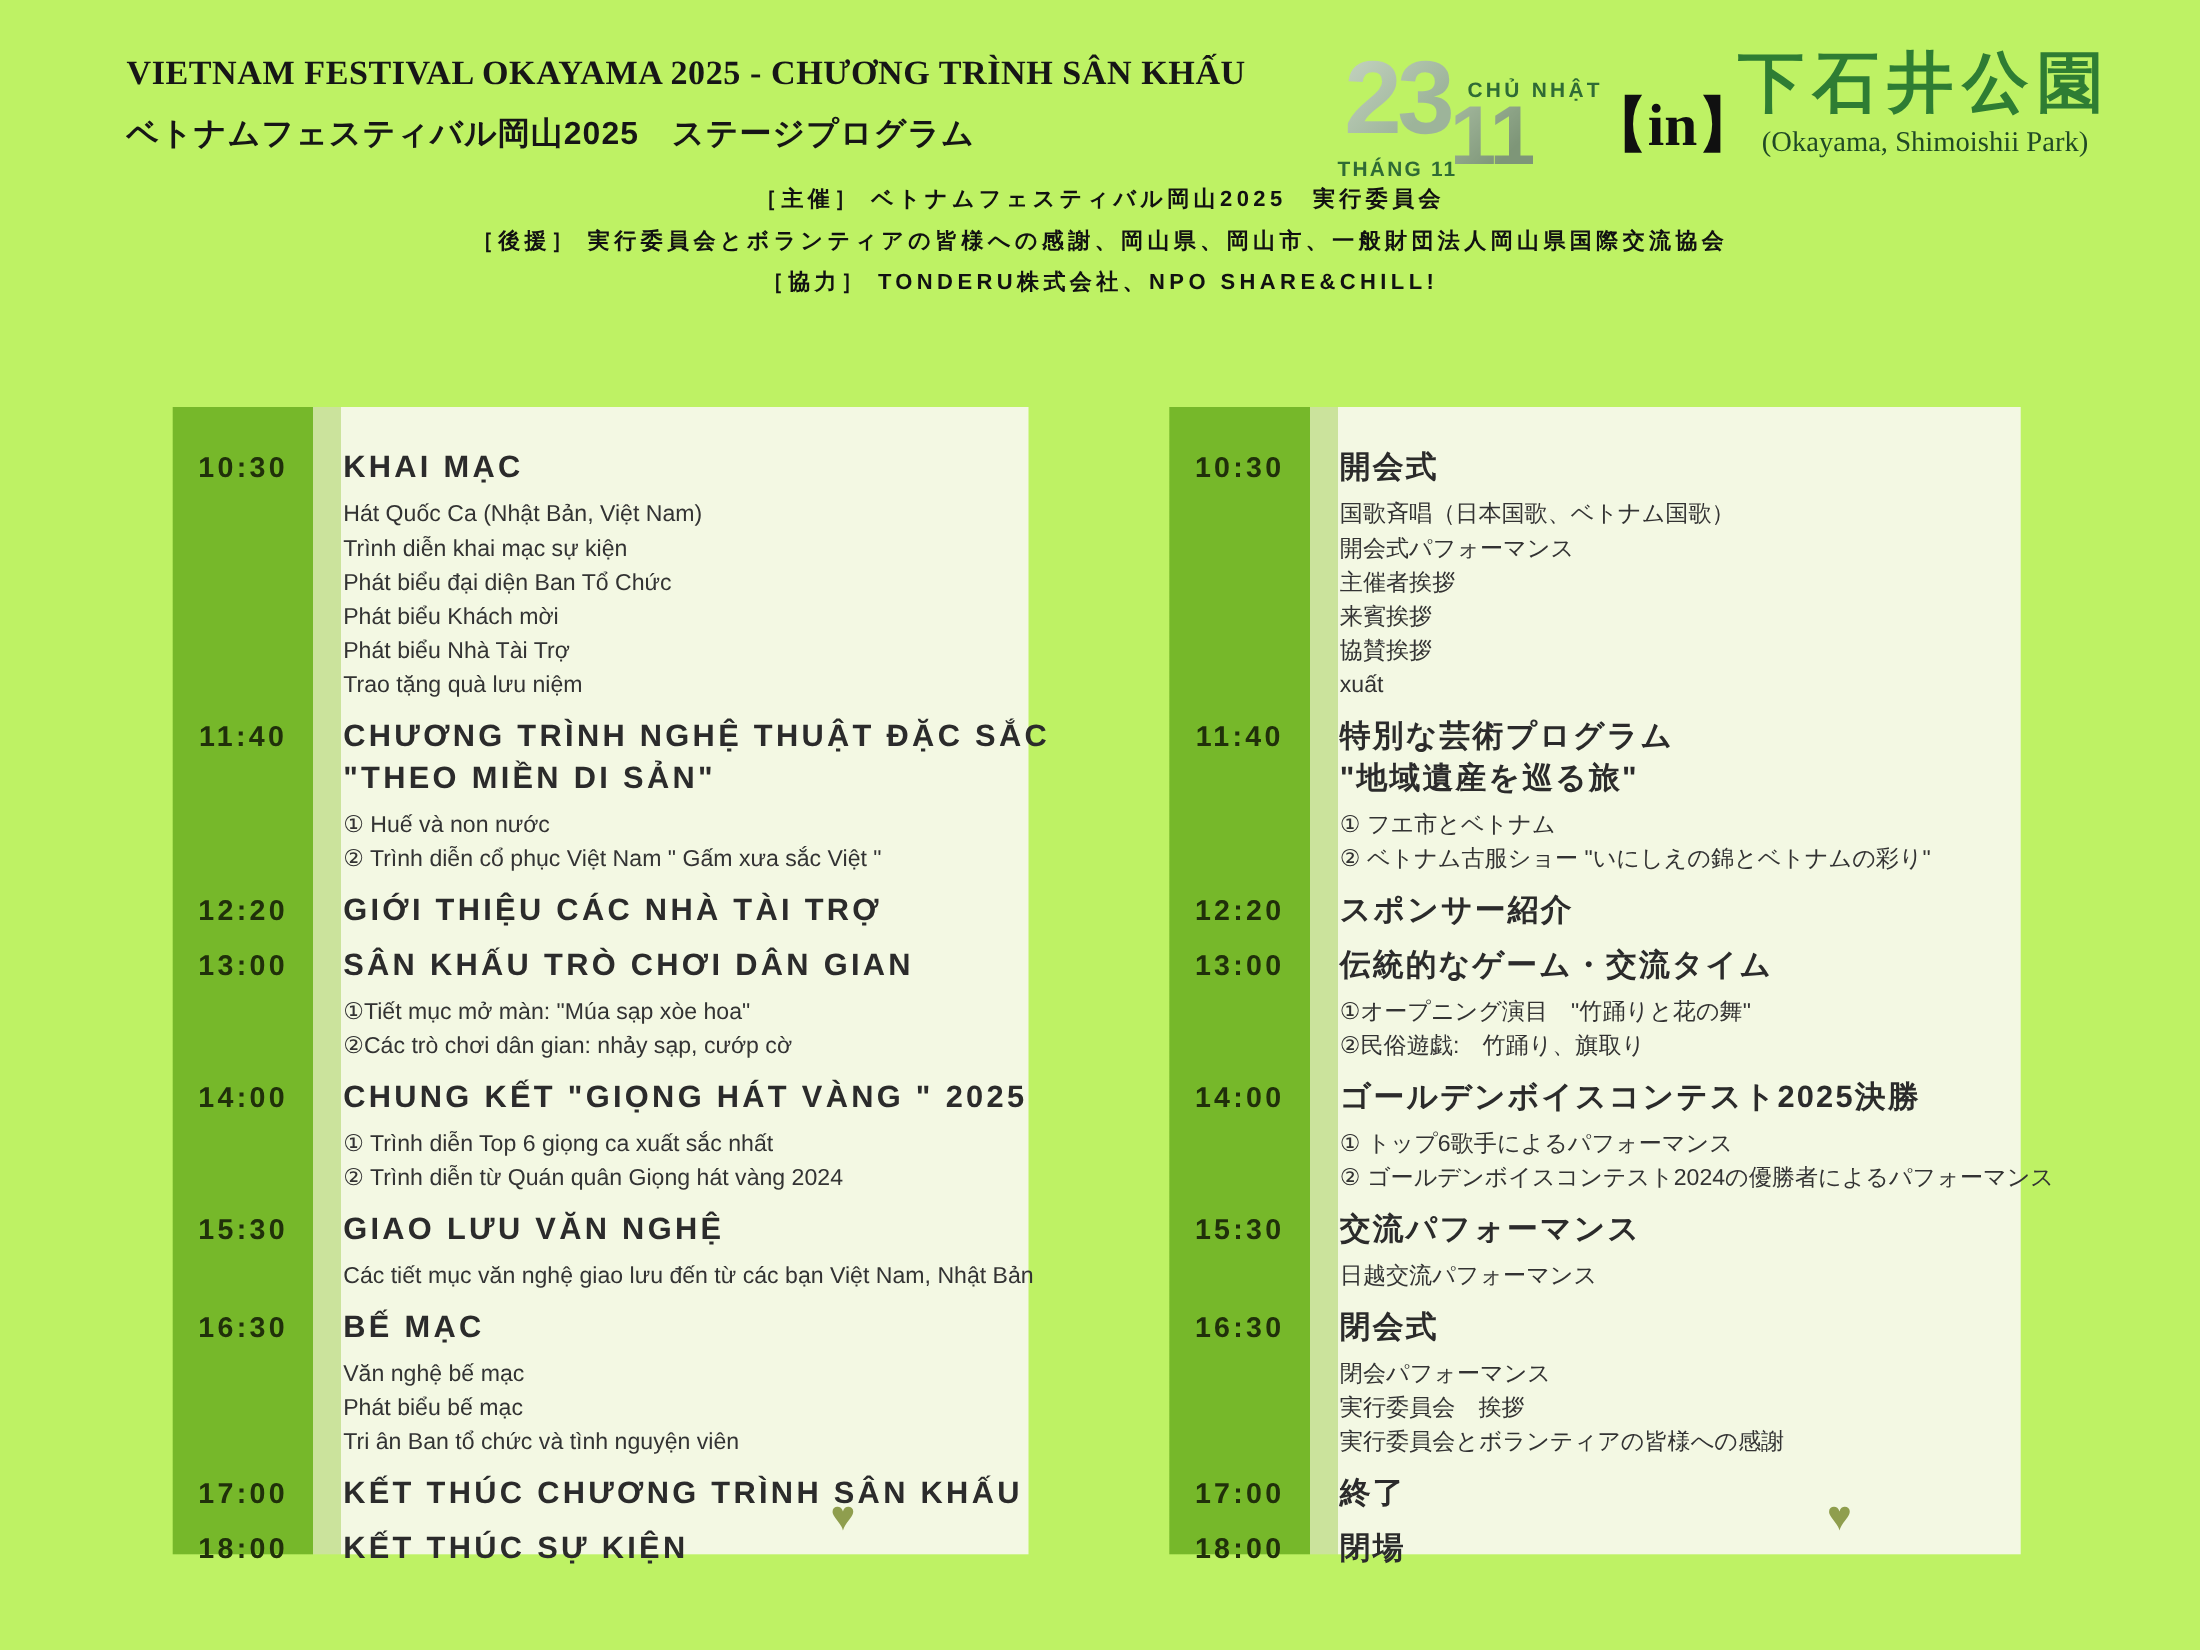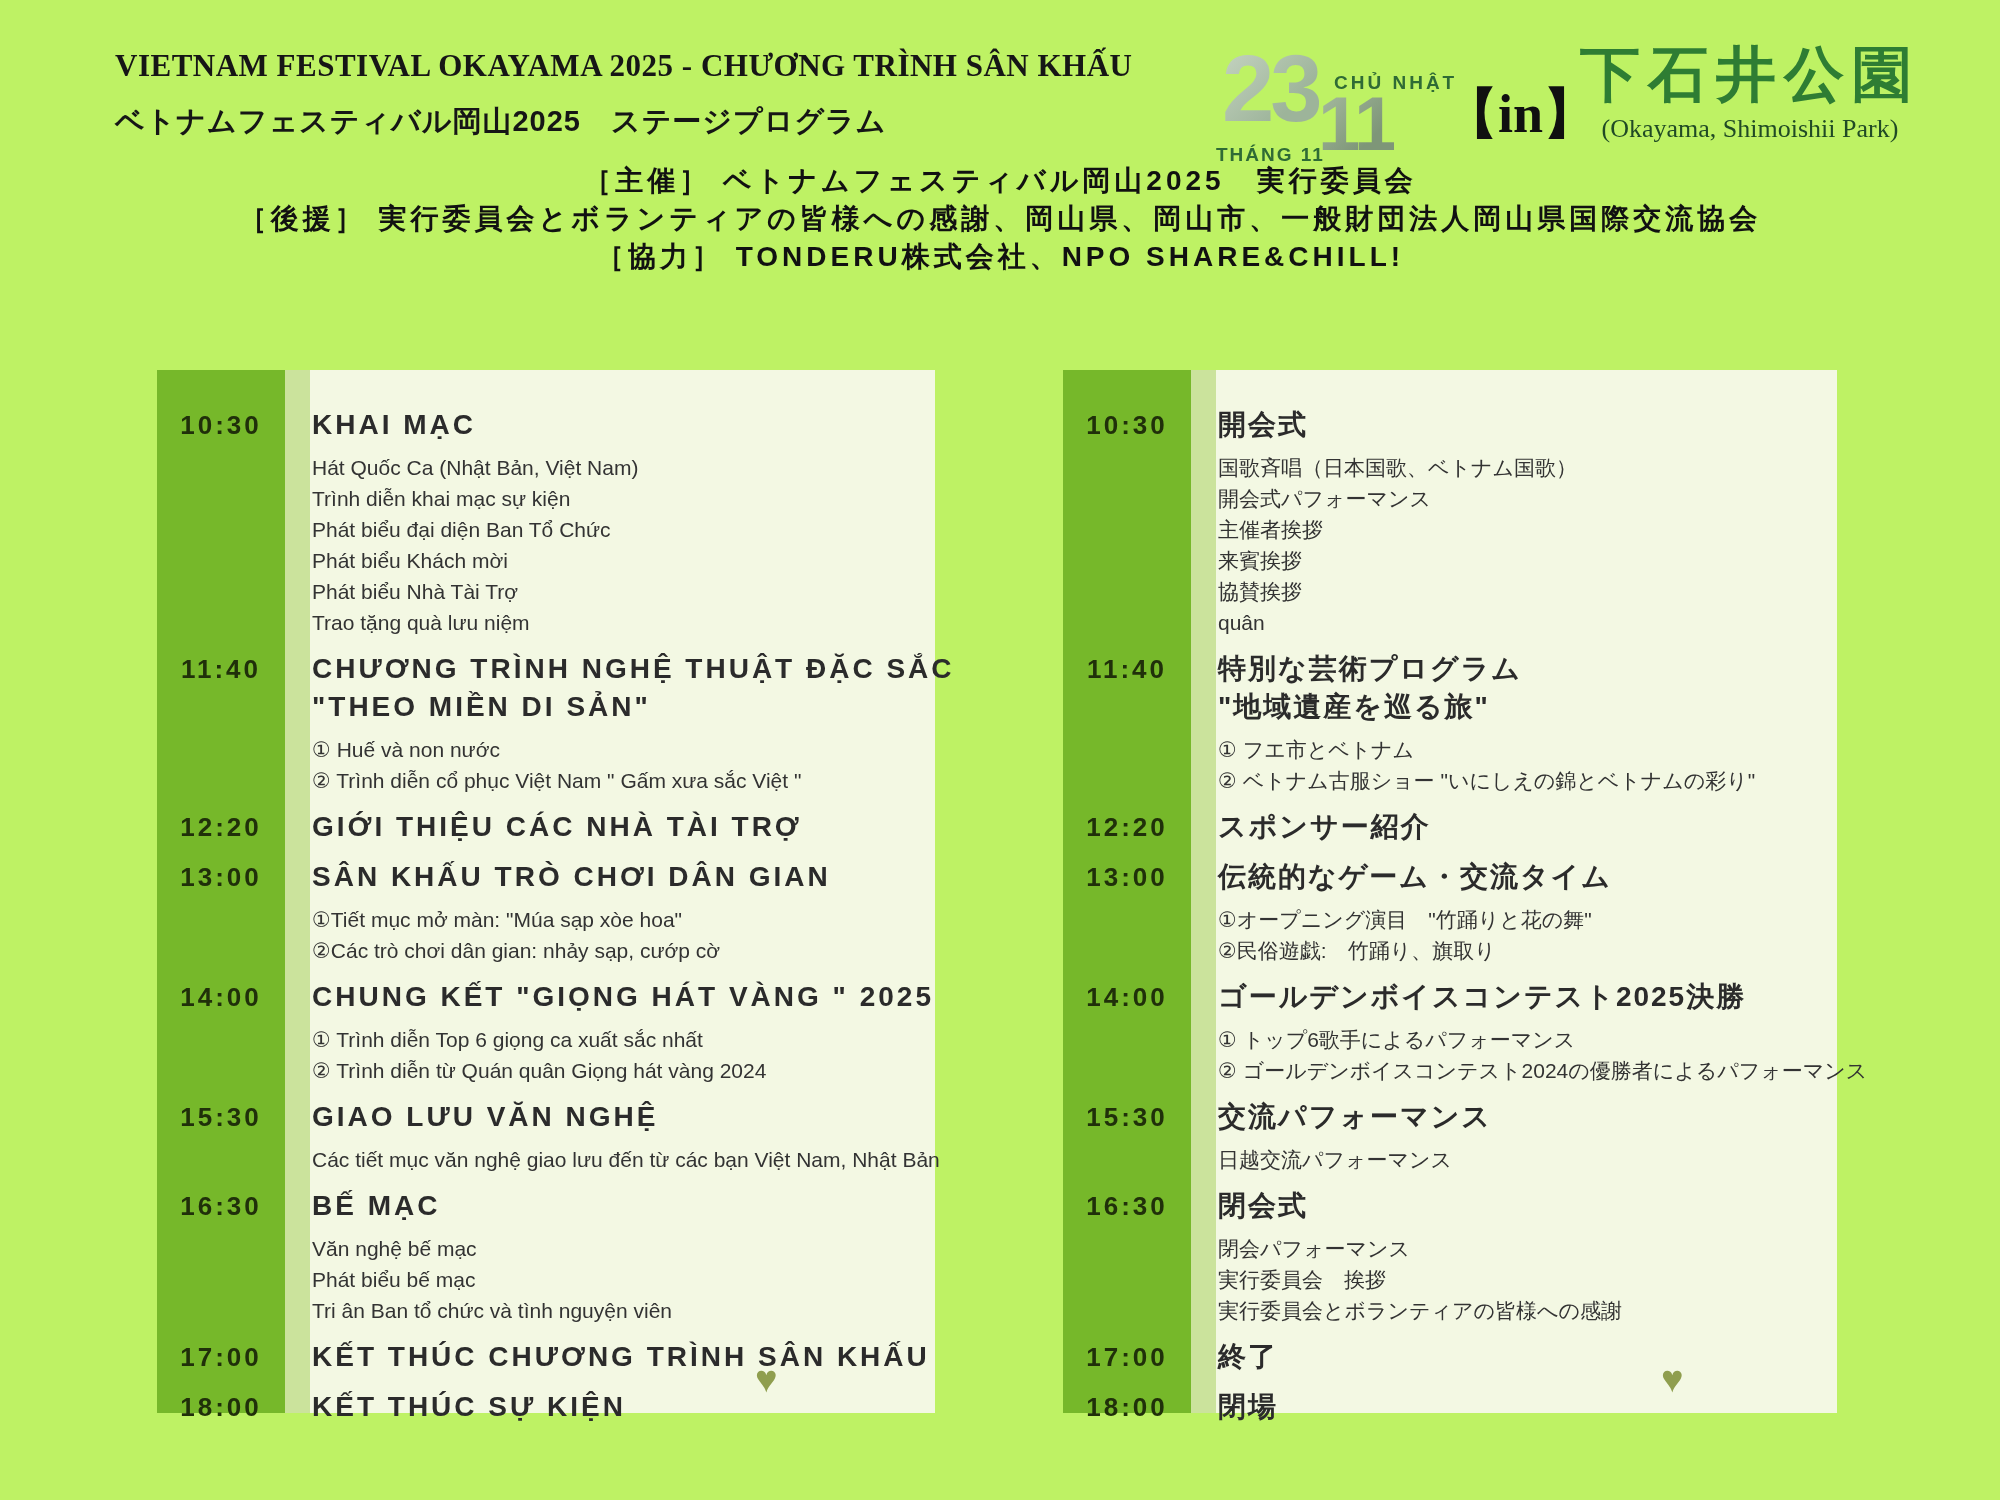--- a/index.html
+++ b/index.html
@@ -63,21 +63,21 @@
     font-family:"Liberation Serif","DejaVu Serif",serif;
     font-size:60px;font-weight:bold;color:var(--col-venue);letter-spacing:8px;line-height:1.3;white-space:nowrap;
   }
   .venue-en{
     font-family:"Liberation Serif","DejaVu Serif",serif;
     font-size:26px;color:#204a25;margin-top:0px;white-space:nowrap;
   }
   
   .credits{position:absolute;left:0;top:162px;width:2000px;text-align:center;}
   .credits p{
-    font-size:28px;font-weight:bold;color:#111;
+    font-size:20px;font-weight:bold;color:#111;
     letter-spacing:4px;line-height:38px;white-space:nowrap;
   }
   
   .panel{
     position:absolute;top:370px;height:1043px;
     background:linear-gradient(to right,
       var(--col-time) 0 128px,
       var(--col-stripe) 128px 153px,
       var(--col-panel) 153px 100%);
     padding-top:36px;
@@ -227,21 +227,21 @@
         <div class="row">
           <div class="time">10:30</div>
           <div class="content">
             <div class="title-line">開会式</div>
             <div class="details">
               <div class="detail">国歌斉唱（日本国歌、ベトナム国歌）</div>
               <div class="detail">開会式パフォーマンス</div>
               <div class="detail">主催者挨拶</div>
               <div class="detail">来賓挨拶</div>
               <div class="detail">協賛挨拶</div>
-              <div class="detail">quân</div>
+              <div class="detail">xuất</div>
             </div>
           </div>
         </div>
         <div class="row">
           <div class="time">11:40</div>
           <div class="content">
             <div class="title-line">特別な芸術プログラム</div>
             <div class="title-line">"地域遺産を巡る旅"</div>
             <div class="details">
               <div class="detail">① フエ市とベトナム</div>

